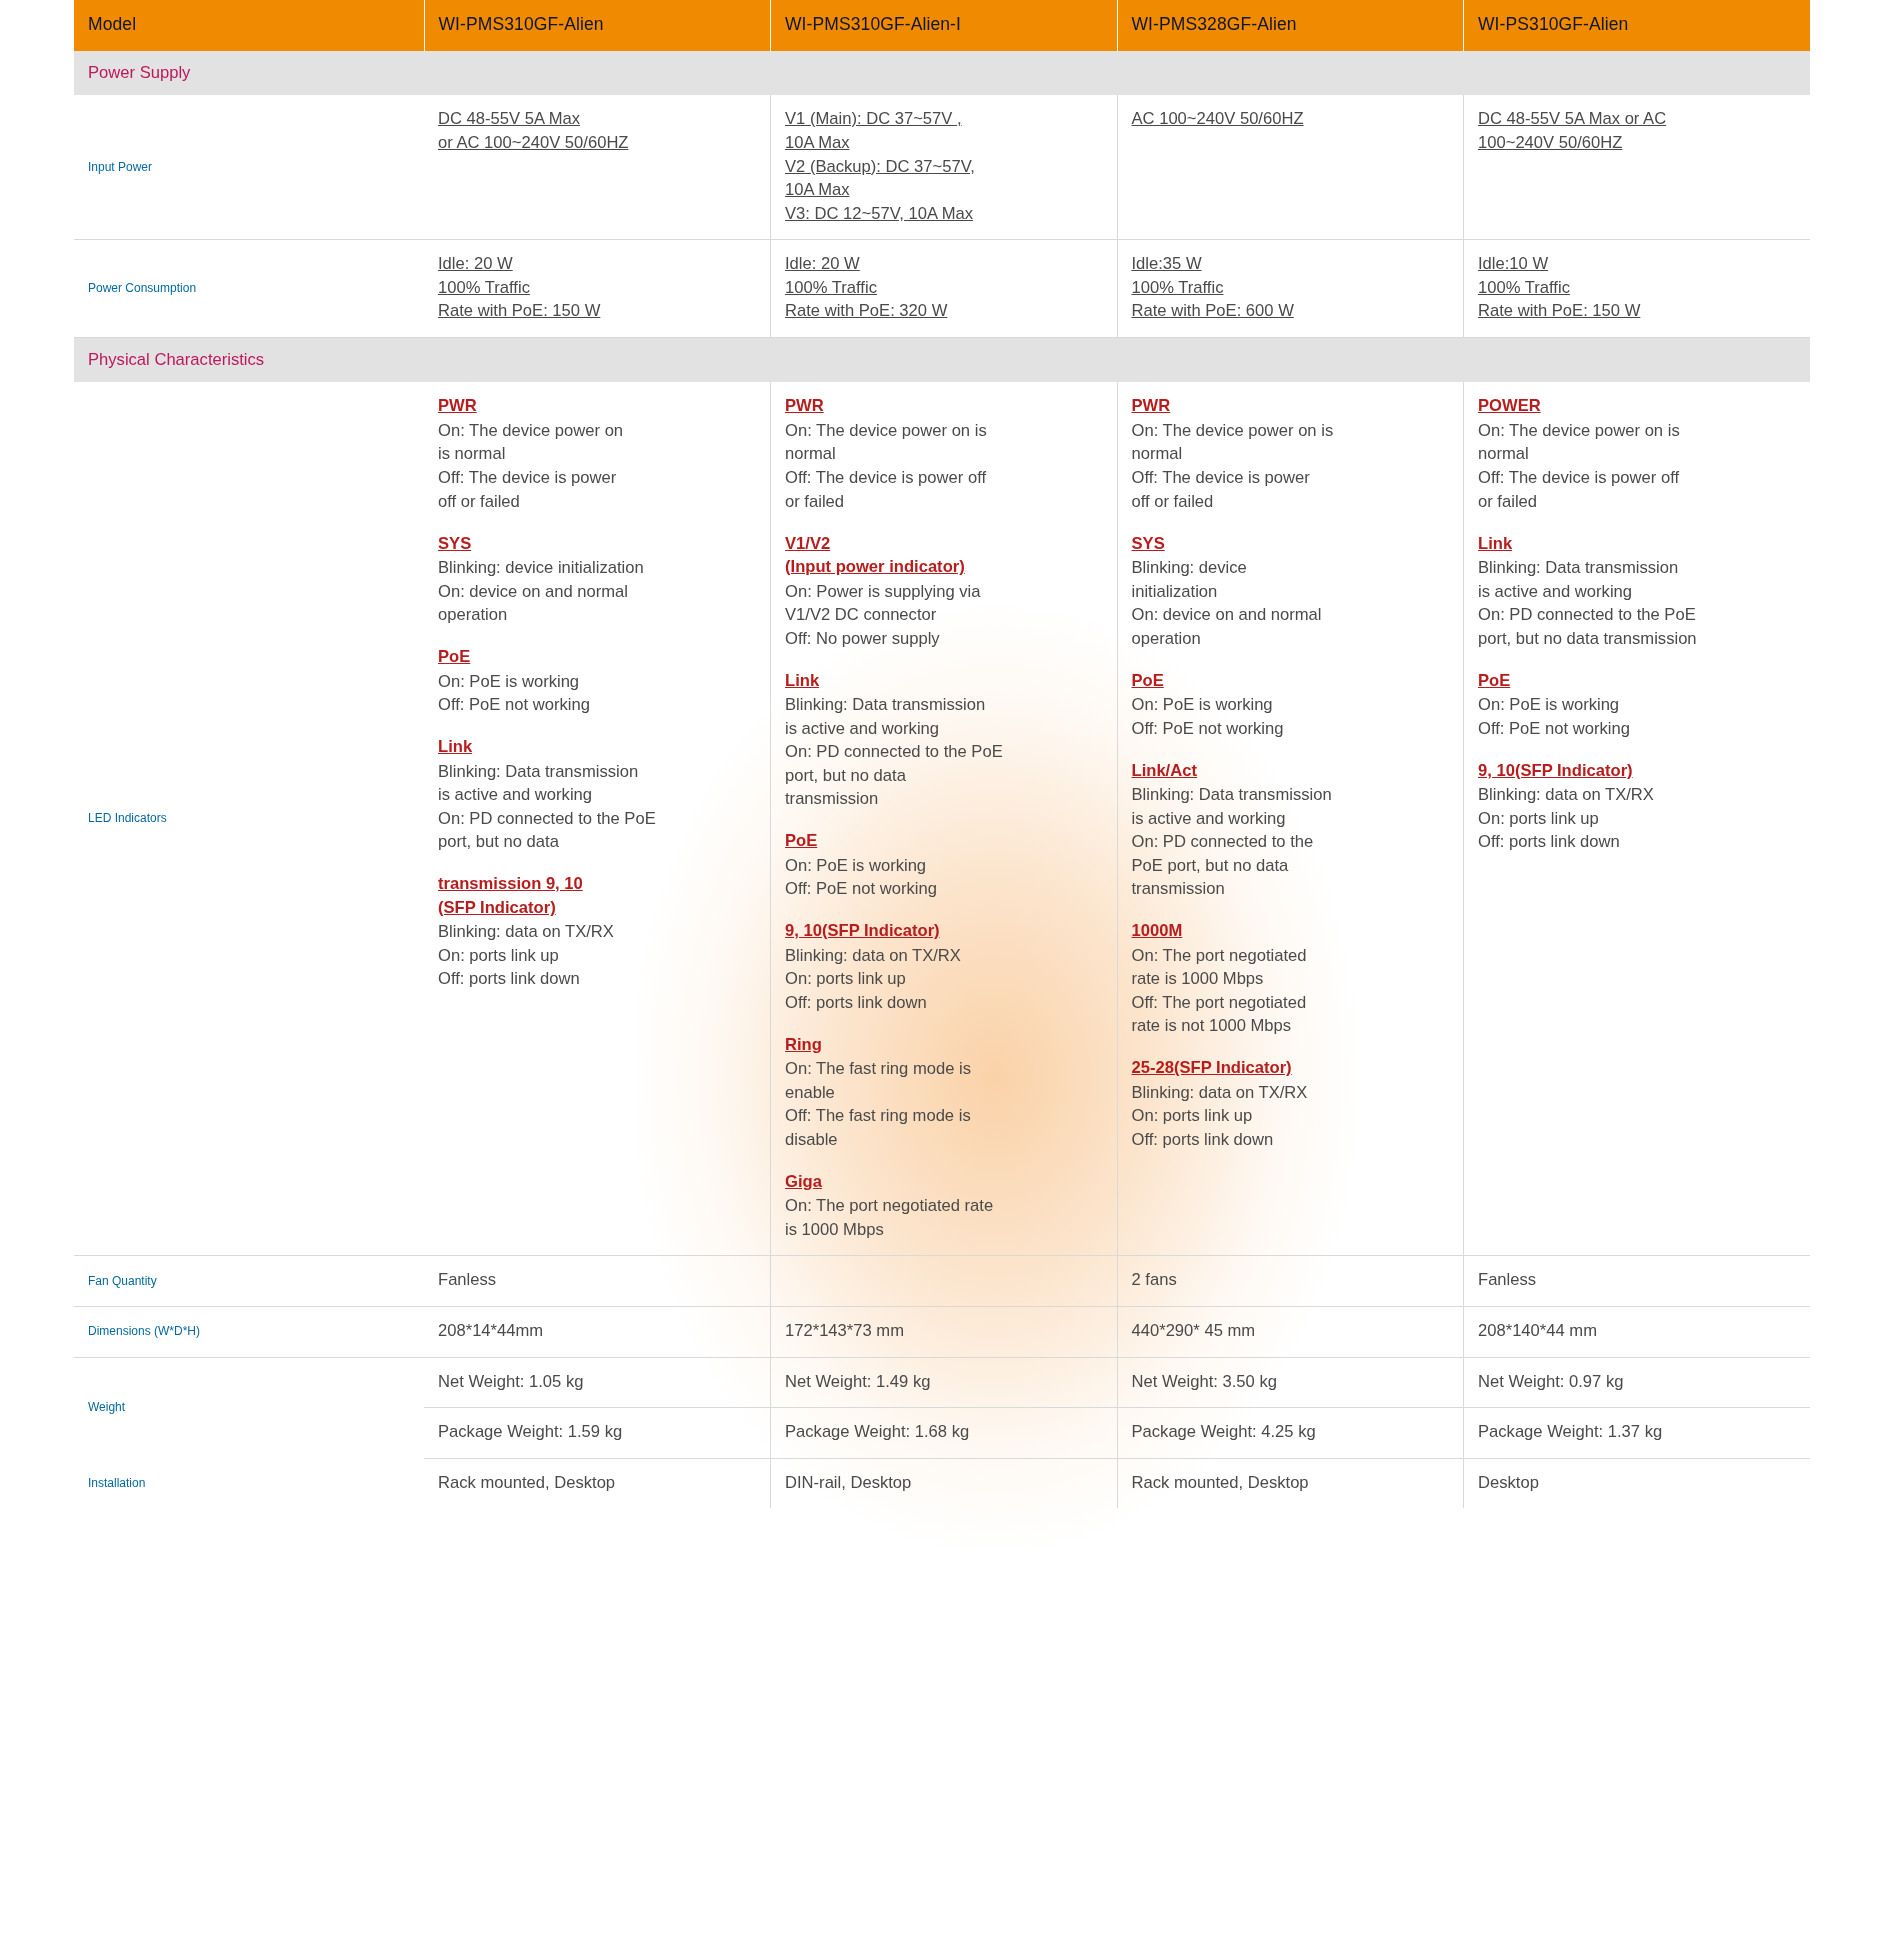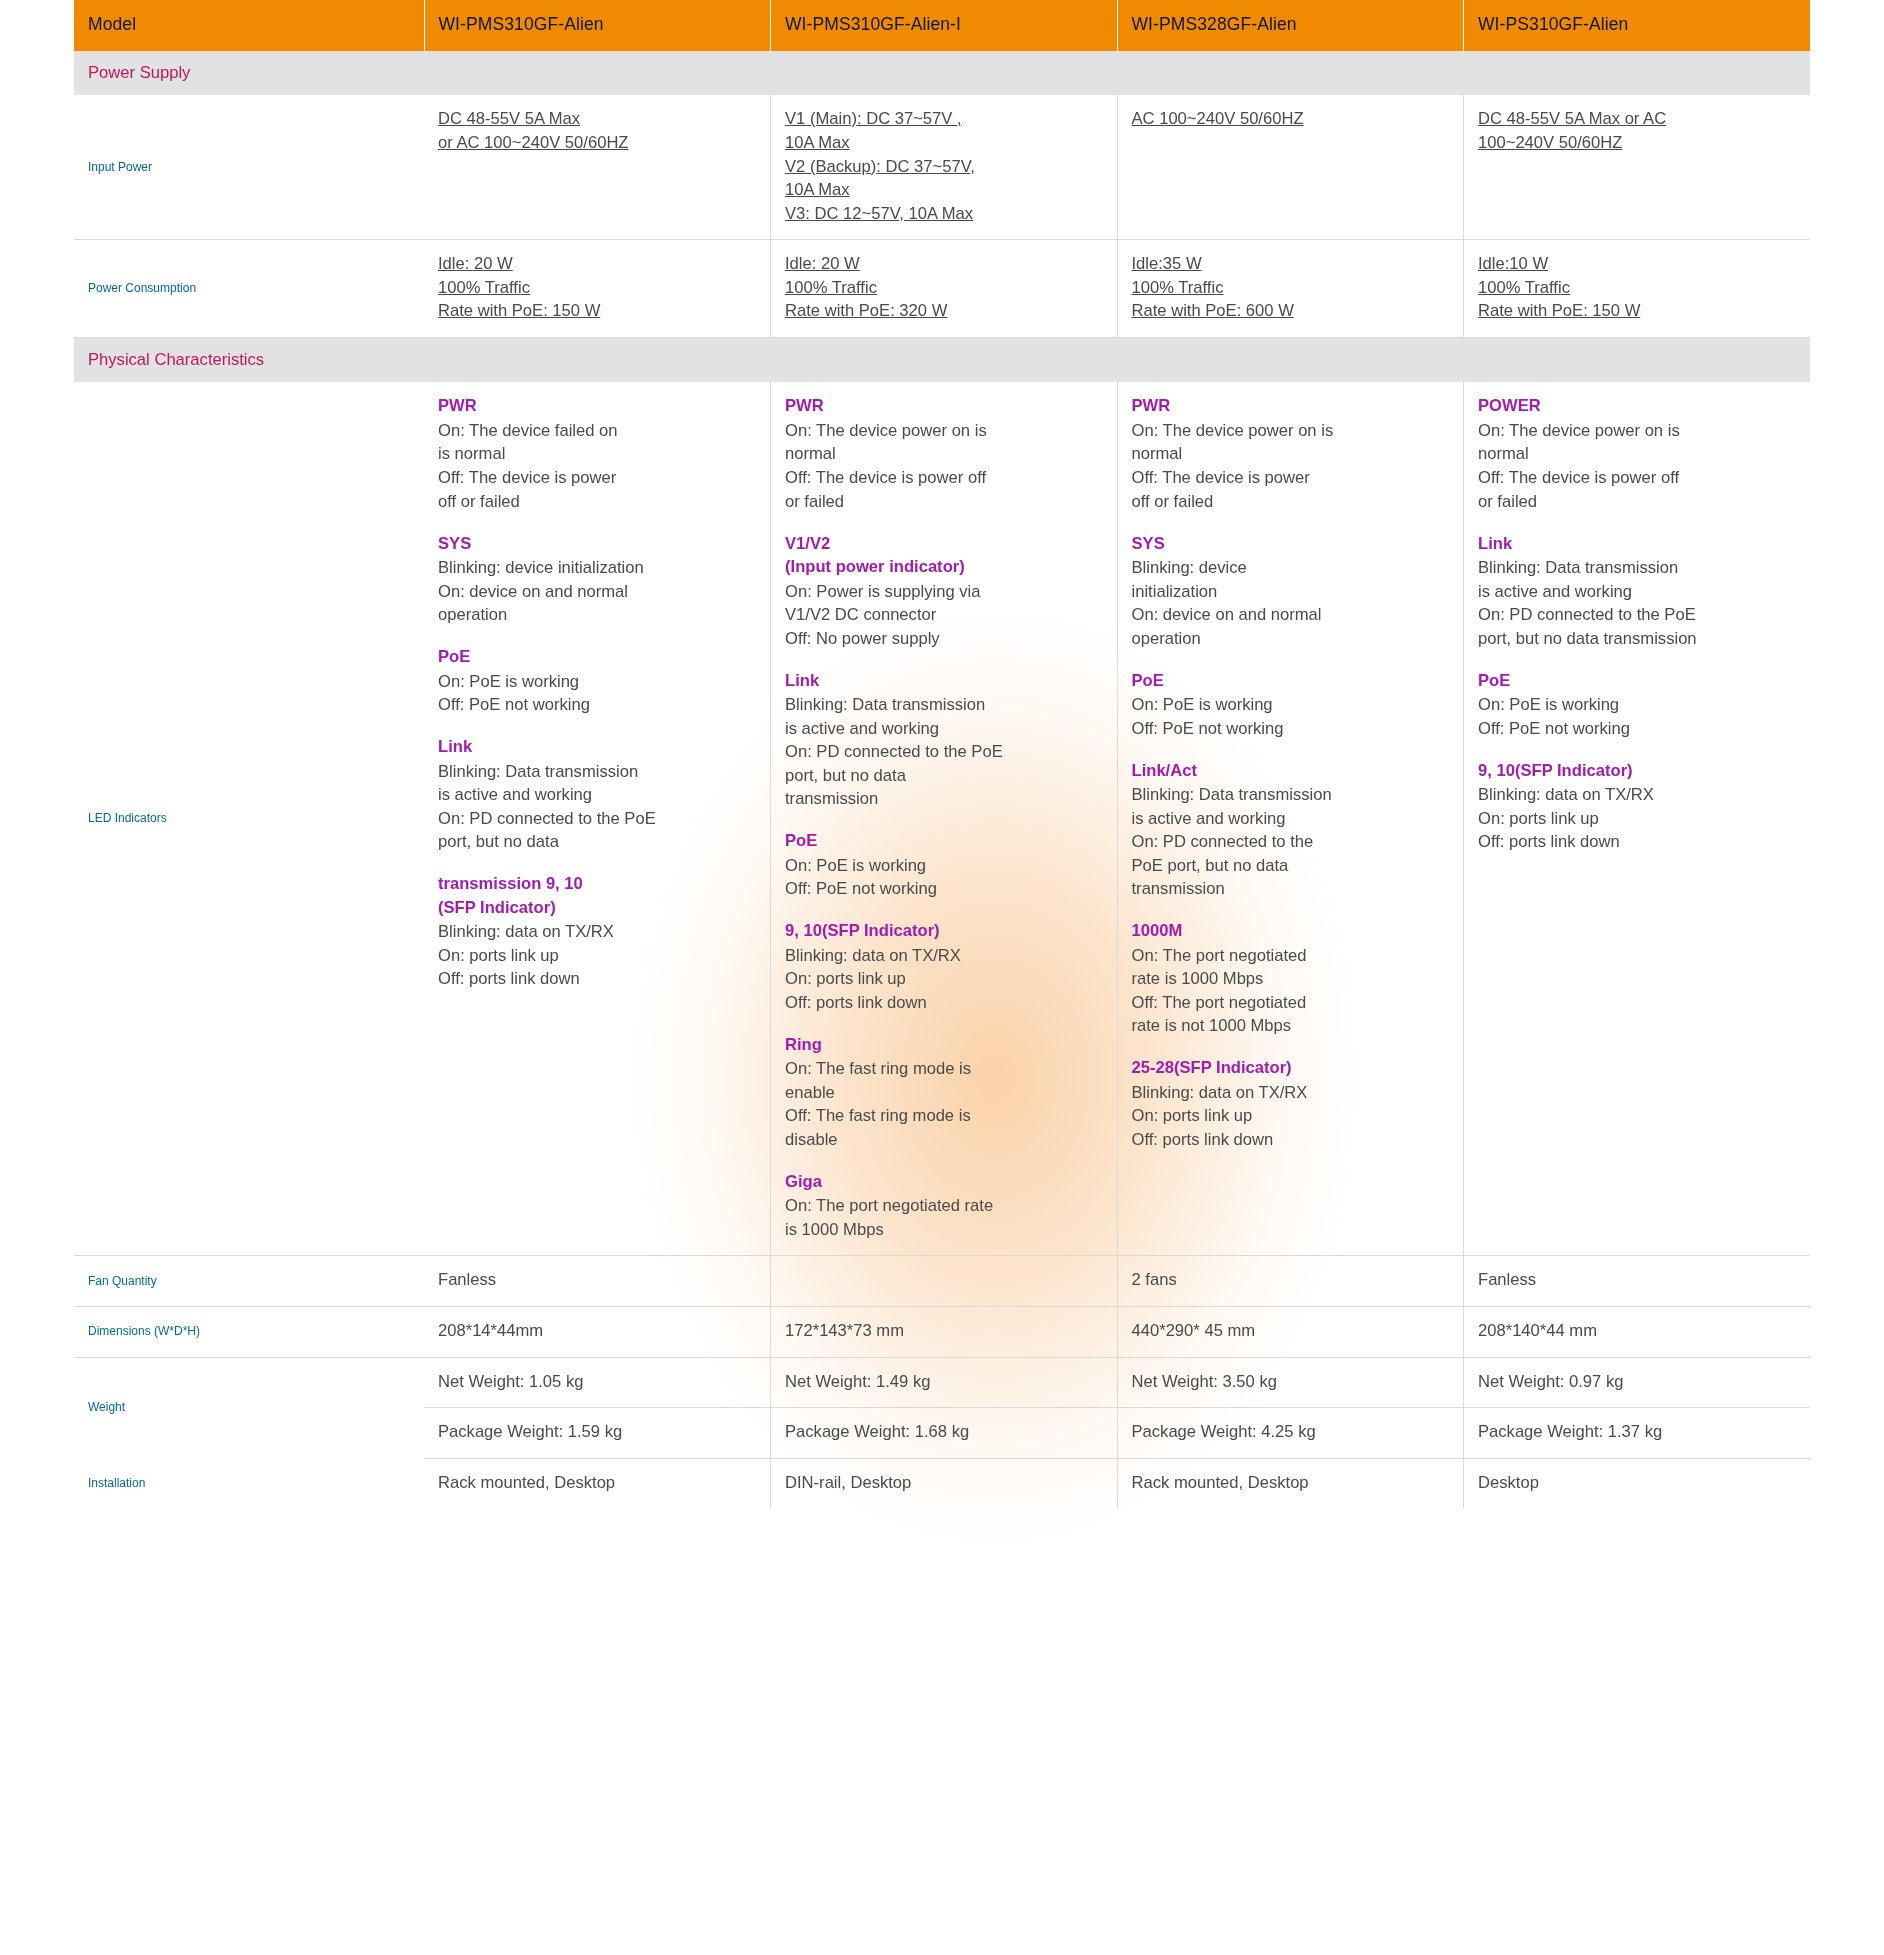--- a/index.html
+++ b/index.html
@@ -86,22 +86,23 @@
     background: radial-gradient(ellipse 58% 46% at 50% 50%, rgba(246,173,96,0.55) 0%, rgba(247,190,132,0.40) 38%, rgba(250,219,186,0.18) 68%, rgba(255,255,255,0) 88%);
     z-index: 0;
   }
   table.spec { position: relative; z-index: 1; }
   tr.led-row td { background: transparent; }
 
   .led-block { margin-bottom: 18.4px; }
   .led-block:last-child { margin-bottom: 0; }
   .led-title {
     font-weight: bold;
-    color: #a21caf;
+    color: #b91c1c;
     margin-bottom: 0.9px;
+    text-decoration: underline;
   }
   .led-line { color: #4a4a4a; }
 
   .para-line { display: block; text-decoration: underline; }
 
   .weight-label-cell { vertical-align: middle; }
 </style>
 </head>
 <body>
 
@@ -178,21 +179,21 @@
 
       <tr class="section-row">
         <td colspan="5">Physical Characteristics</td>
       </tr>
 
       <tr class="led-row">
         <td class="label-cell">LED Indicators</td>
         <td class="data-cell first-data">
             <div class="led-block">
               <div class="led-title">PWR</div>
-              <div class="led-line">On: The device failed on</div>
+              <div class="led-line">On: The device power on</div>
               <div class="led-line">is normal</div>
               <div class="led-line">Off: The device is power</div>
               <div class="led-line">off or failed</div>
             </div>
             <div class="led-block">
               <div class="led-title">SYS</div>
               <div class="led-line">Blinking: device initialization</div>
               <div class="led-line">On: device on and normal</div>
               <div class="led-line">operation</div>
             </div>

